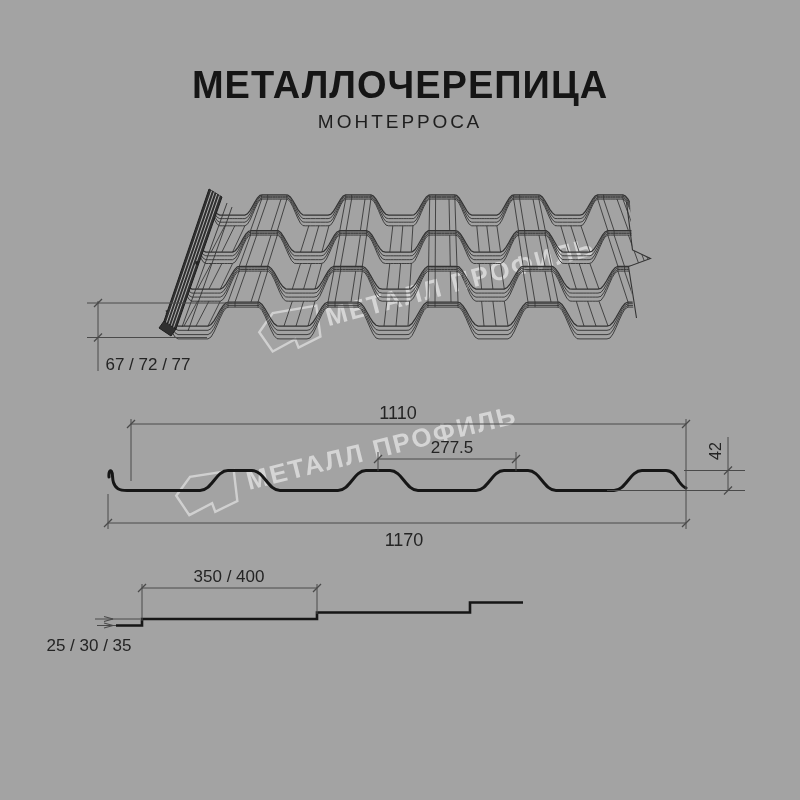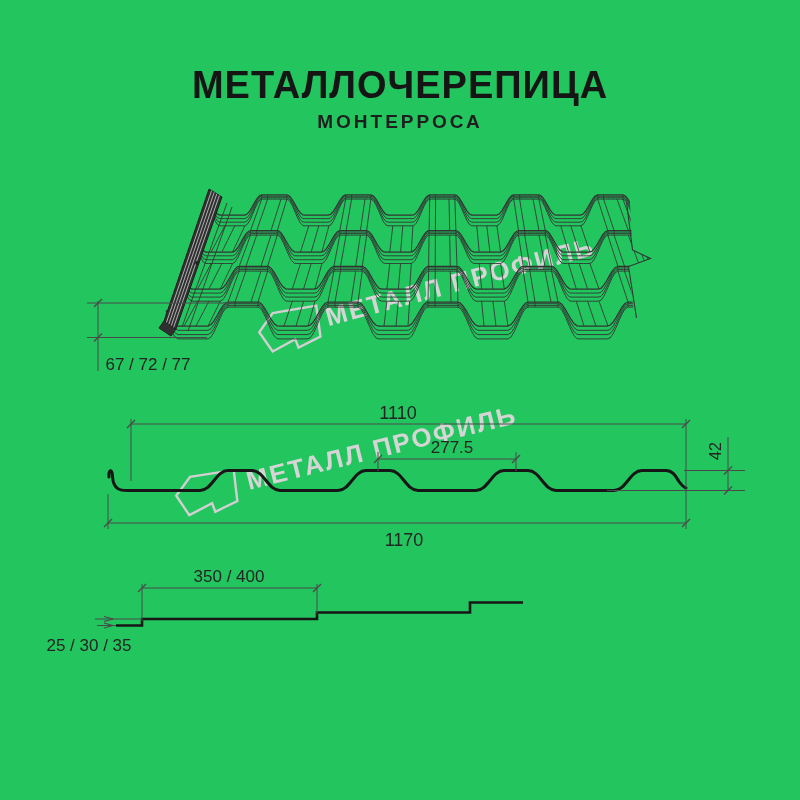--- a/index.html
+++ b/index.html
@@ -1,21 +1,21 @@
 <!DOCTYPE html>
 <html><head>
 <meta charset="utf-8">
 <style>
   html,body{margin:0;padding:0;background:#ffffff;}
-  #stage{position:relative;width:800px;height:800px;background:#22c55e;overflow:hidden;
+  #stage{position:relative;width:800px;height:800px;background:#a3a3a3;overflow:hidden;
          font-family:"Liberation Sans",sans-serif;}
   .title{position:absolute;top:64px;left:0;width:800px;text-align:center;
          font-size:38px;font-weight:800;letter-spacing:1px;color:#151515;}
   .subtitle{position:absolute;top:111px;left:0;width:800px;text-align:center;
-         font-size:19px;font-weight:700;letter-spacing:3px;color:#1e1e1e;}
+         font-size:19px;font-weight:400;letter-spacing:3px;color:#1e1e1e;}
   svg{position:absolute;left:0;top:0;}
   .dimtxt{font-family:"Liberation Sans",sans-serif;fill:#242424;}
   .wmtxt{font-family:"Liberation Sans",sans-serif;font-weight:600;letter-spacing:2px;}
 </style>
 </head>
 <body>
 
 <div id="stage">
   <div class="title">МЕТАЛЛОЧЕРЕПИЦА</div>
   <div class="subtitle">МОНТЕРРОСА</div>

